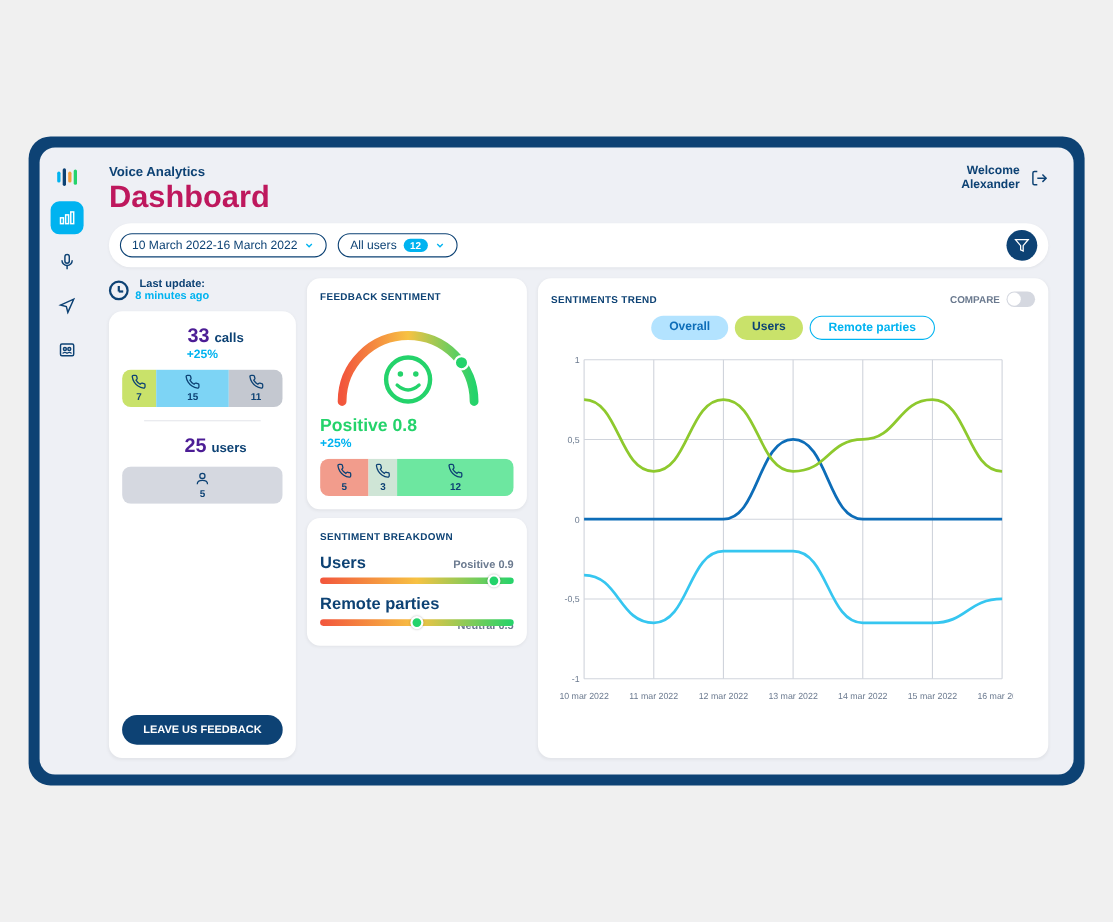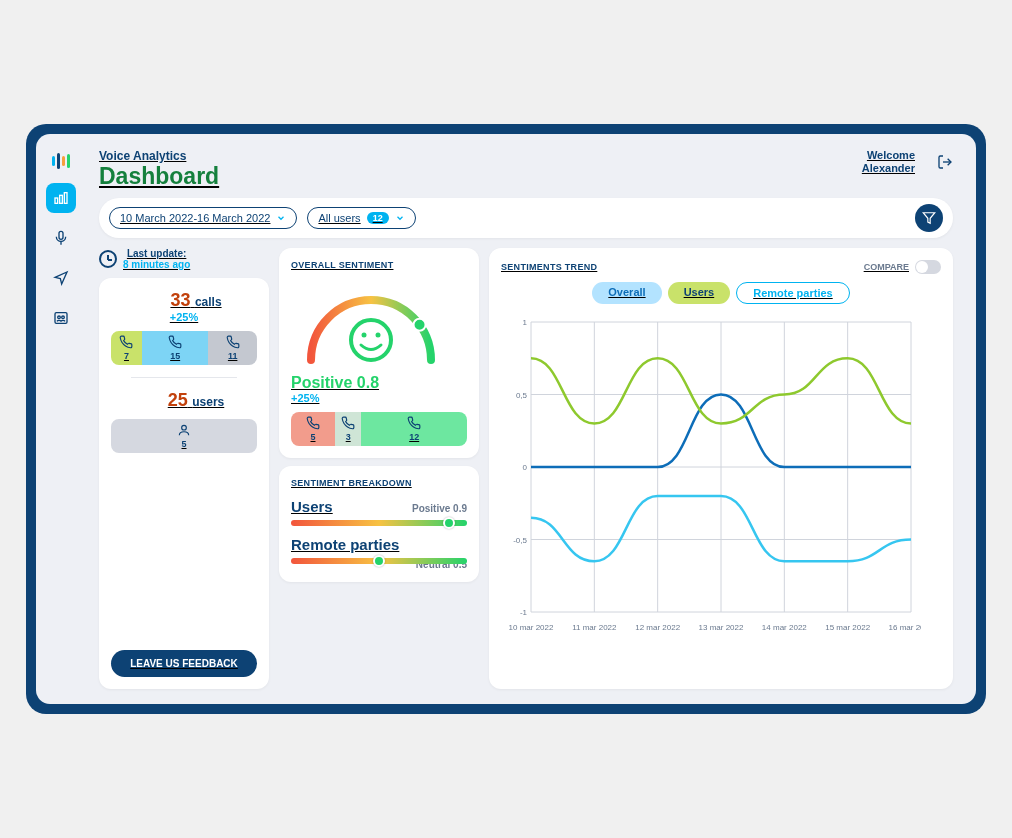--- a/index.html
+++ b/index.html
@@ -1,48 +1,48 @@
 <!DOCTYPE html>
 <html><head>
 <meta charset="utf-8">
 <style>
   * { margin: 0; padding: 0; box-sizing: border-box; font-family: Arial, sans-serif; }
   body { background: #f0f0f0; display: flex; align-items: center; justify-content: center; min-height: 838px; }
-  .device-frame { width: 960px; background: #0d4274; border-radius: 20px; padding: 10px; text-decoration: underline; }
+  .device-frame { width: 960px; background: #0d4274; border-radius: 20px; padding: 10px; }
   .screen { background: #eef0f5; border-radius: 14px; display: flex; padding: 5px; height: 570px; }
   .sidebar { width: 40px; display: flex; flex-direction: column; align-items: center; gap: 10px; padding-top: 10px; }
   .logo { display: flex; gap: 2px; align-items: center; padding: 4px; }
   .logo-bar { width: 3px; border-radius: 2px; }
   .sb-icon { width: 30px; height: 30px; display: flex; align-items: center; justify-content: center; border-radius: 8px; cursor: pointer; color: #0d4274; }
   .sb-icon.active { background: #00b3f0; color: #fff; }
   .main { flex: 1; padding: 10px 18px; display: flex; flex-direction: column; }
   .header { display: flex; justify-content: space-between; align-items: flex-start; }
   .header-left { }
   .subtitle { font-size: 12px; color: #0d4274; font-weight: 600; }
-  .title { font-size: 23px; font-weight: 800; color: #15803d; }
-  .header-right { display: flex; align-items: center; gap: 22px; }
+  .title { font-size: 28px; font-weight: 800; color: #be185d; }
+  .header-right { display: flex; align-items: center; gap: 10px; }
   .welcome { text-align: right; color: #0d4274; font-size: 11px; font-weight: 600; line-height: 1.2; }
   .logout { color: #0d4274; cursor: pointer; }
   .filters { margin-top: 8px; background: #fff; border-radius: 24px; padding: 6px 10px; display: flex; align-items: center; gap: 10px; box-shadow: 0 1px 3px rgba(0,0,0,0.05); }
   .pill { border: 1.5px solid #0d4274; border-radius: 18px; color: #0d4274; font-size: 11px; padding: 4px 10px; display: flex; align-items: center; gap: 6px; cursor: pointer; font-weight: 500; }
   .badge { background: #00b3f0; color: #fff; border-radius: 10px; padding: 1px 6px; font-size: 9px; font-weight: bold; }
   .chev-down { width: 10px; height: 10px; color: #00b3f0; }
   .filter-btn { margin-left: auto; width: 28px; height: 28px; border-radius: 50%; background: #0d4274; display: flex; align-items: center; justify-content: center; cursor: pointer; }
   .content { margin-top: 10px; display: grid; grid-template-columns: 170px 200px 1fr; gap: 10px; flex: 1; min-height: 0; }
   .col { display: flex; flex-direction: column; gap: 8px; }
   .update-row { display: flex; align-items: center; gap: 6px; font-size: 10px; }
   .update-label { color: #0d4274; font-weight: 600; text-align: center; }
   .update-value { color: #00b3f0; font-weight: 600; }
   .clock-icon { width: 18px; height: 18px; border: 2px solid #0d4274; border-radius: 50%; position: relative; }
   .clock-icon::before { content: ''; position: absolute; width: 2px; height: 5px; background: #0d4274; top: 3px; left: 6px; }
   .clock-icon::after { content: ''; position: absolute; width: 4px; height: 2px; background: #0d4274; top: 7px; left: 7px; }
   .card { background: #fff; border-radius: 12px; padding: 12px; box-shadow: 0 1px 3px rgba(0,0,0,0.05); }
   .card-title { font-size: 9px; font-weight: 700; color: #0d4274; letter-spacing: 0.3px; margin-bottom: 10px; }
   .stat-block { text-align: center; margin-bottom: 8px; }
-  .stat-num { font-size: 18px; font-weight: 800; color: #c2410c; margin-left: 24px; }
+  .stat-num { font-size: 18px; font-weight: 800; color: #4c1d95; margin-left: 24px; }
   .stat-label { font-size: 12px; font-weight: 600; color: #0d4274; }
   .stat-delta { color: #00b3f0; font-size: 11px; font-weight: 700; }
   .seg-bar { display: flex; border-radius: 8px; overflow: hidden; text-align: center; }
   .seg { display: flex; flex-direction: column; align-items: center; justify-content: center; padding: 4px 0; gap: 2px; }
   .seg-val { font-size: 9px; font-weight: 700; color: #0d4274; }
   .seg svg { width: 14px; height: 14px; color: #0d4274; }
   .divider { border: none; border-top: 1px solid #e5e7ec; margin: 12px 20px; }
   .feedback-btn { background: #0d4274; color: #fff; border: none; border-radius: 20px; padding: 8px 14px; font-size: 10px; font-weight: 700; cursor: pointer; width: 100%; margin-top: auto; }
   .gauge-wrap { display: flex; flex-direction: column; margin-bottom: 8px; }
   .sentiment-val { color: #24d36b; font-size: 16px; font-weight: 800; margin-top: 4px; }
@@ -200,21 +200,21 @@
                   </svg>
                   <span class="seg-val">5</span>
                 </div>
               </div>
             <button class="feedback-btn">LEAVE US FEEDBACK</button>
           </div>
         </div>
 
         <div class="col">
           <div class="card">
-            <div class="card-title">OVERALL SENTIMENT</div>
+            <div class="card-title">FEEDBACK SENTIMENT</div>
             <div class="gauge-wrap">
               <svg width="160" height="90" viewBox="0 0 160 90">
                 <defs>
                   <linearGradient id="gg" x1="0" y1="0" x2="1" y2="0">
                     <stop offset="0%" stop-color="#f2553c"></stop>
                       <stop offset="50%" stop-color="#f7c243"></stop>
                       <stop offset="100%" stop-color="#24d36b"></stop>
                   </linearGradient>
                 </defs>
                 <path d="M 20 80 A 60 60 0 0 1 140 80" stroke="url(#gg)" stroke-width="8" fill="none" stroke-linecap="round"></path>

